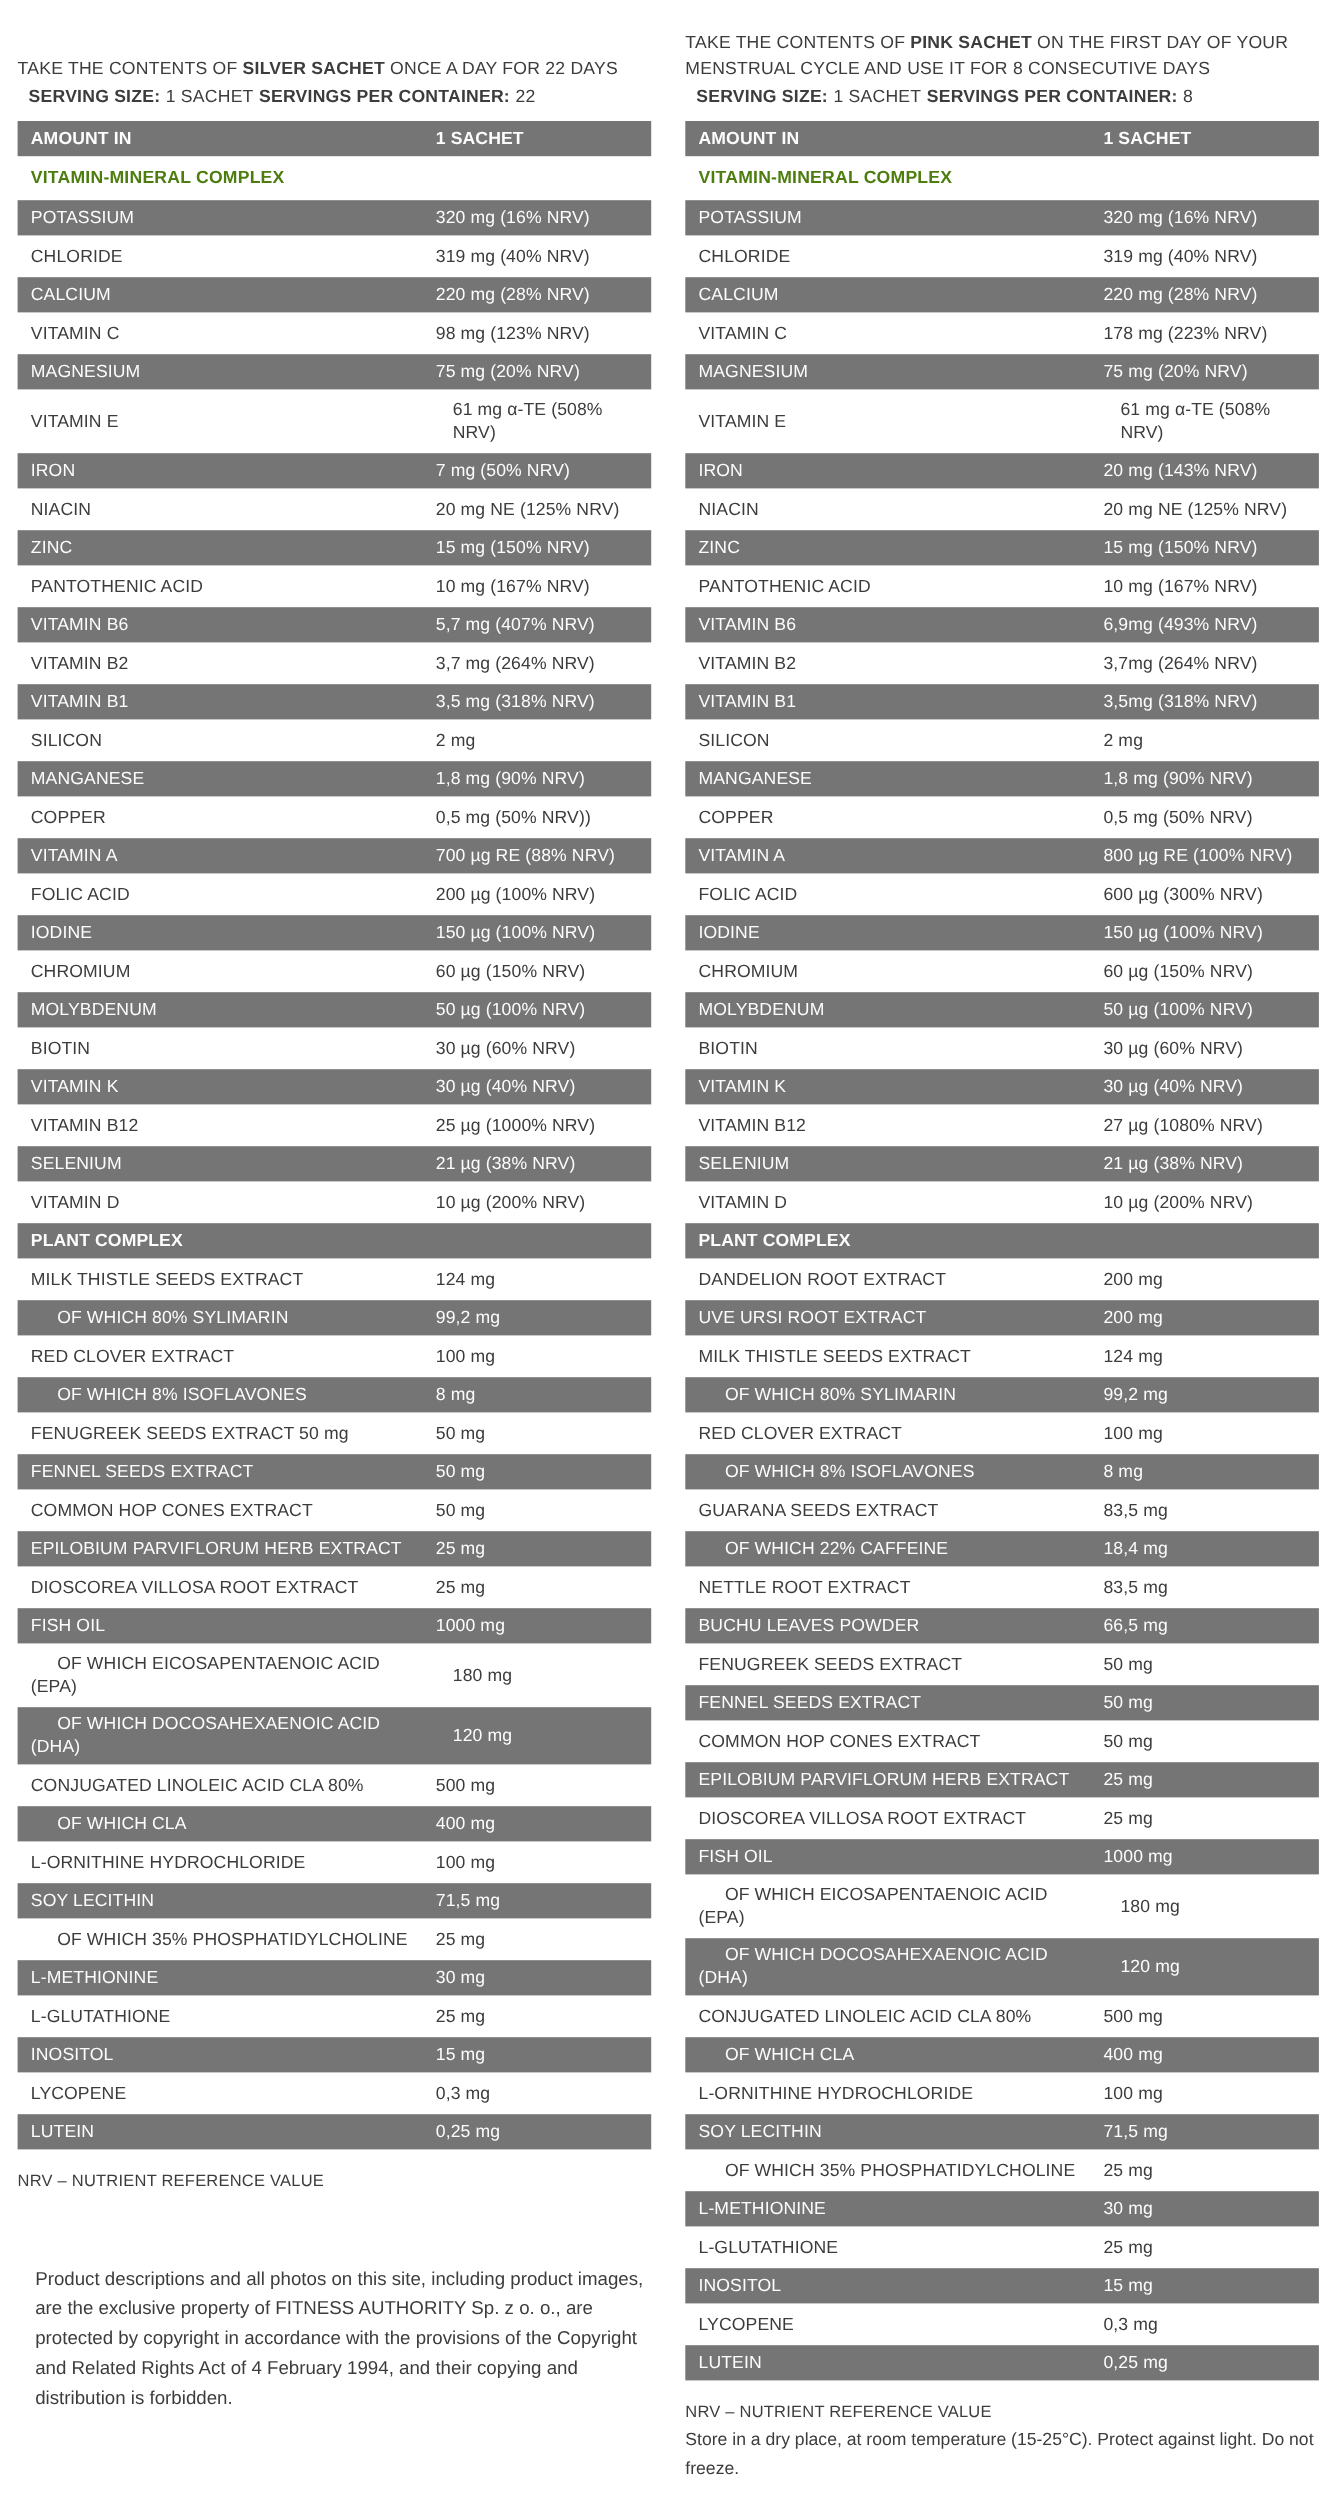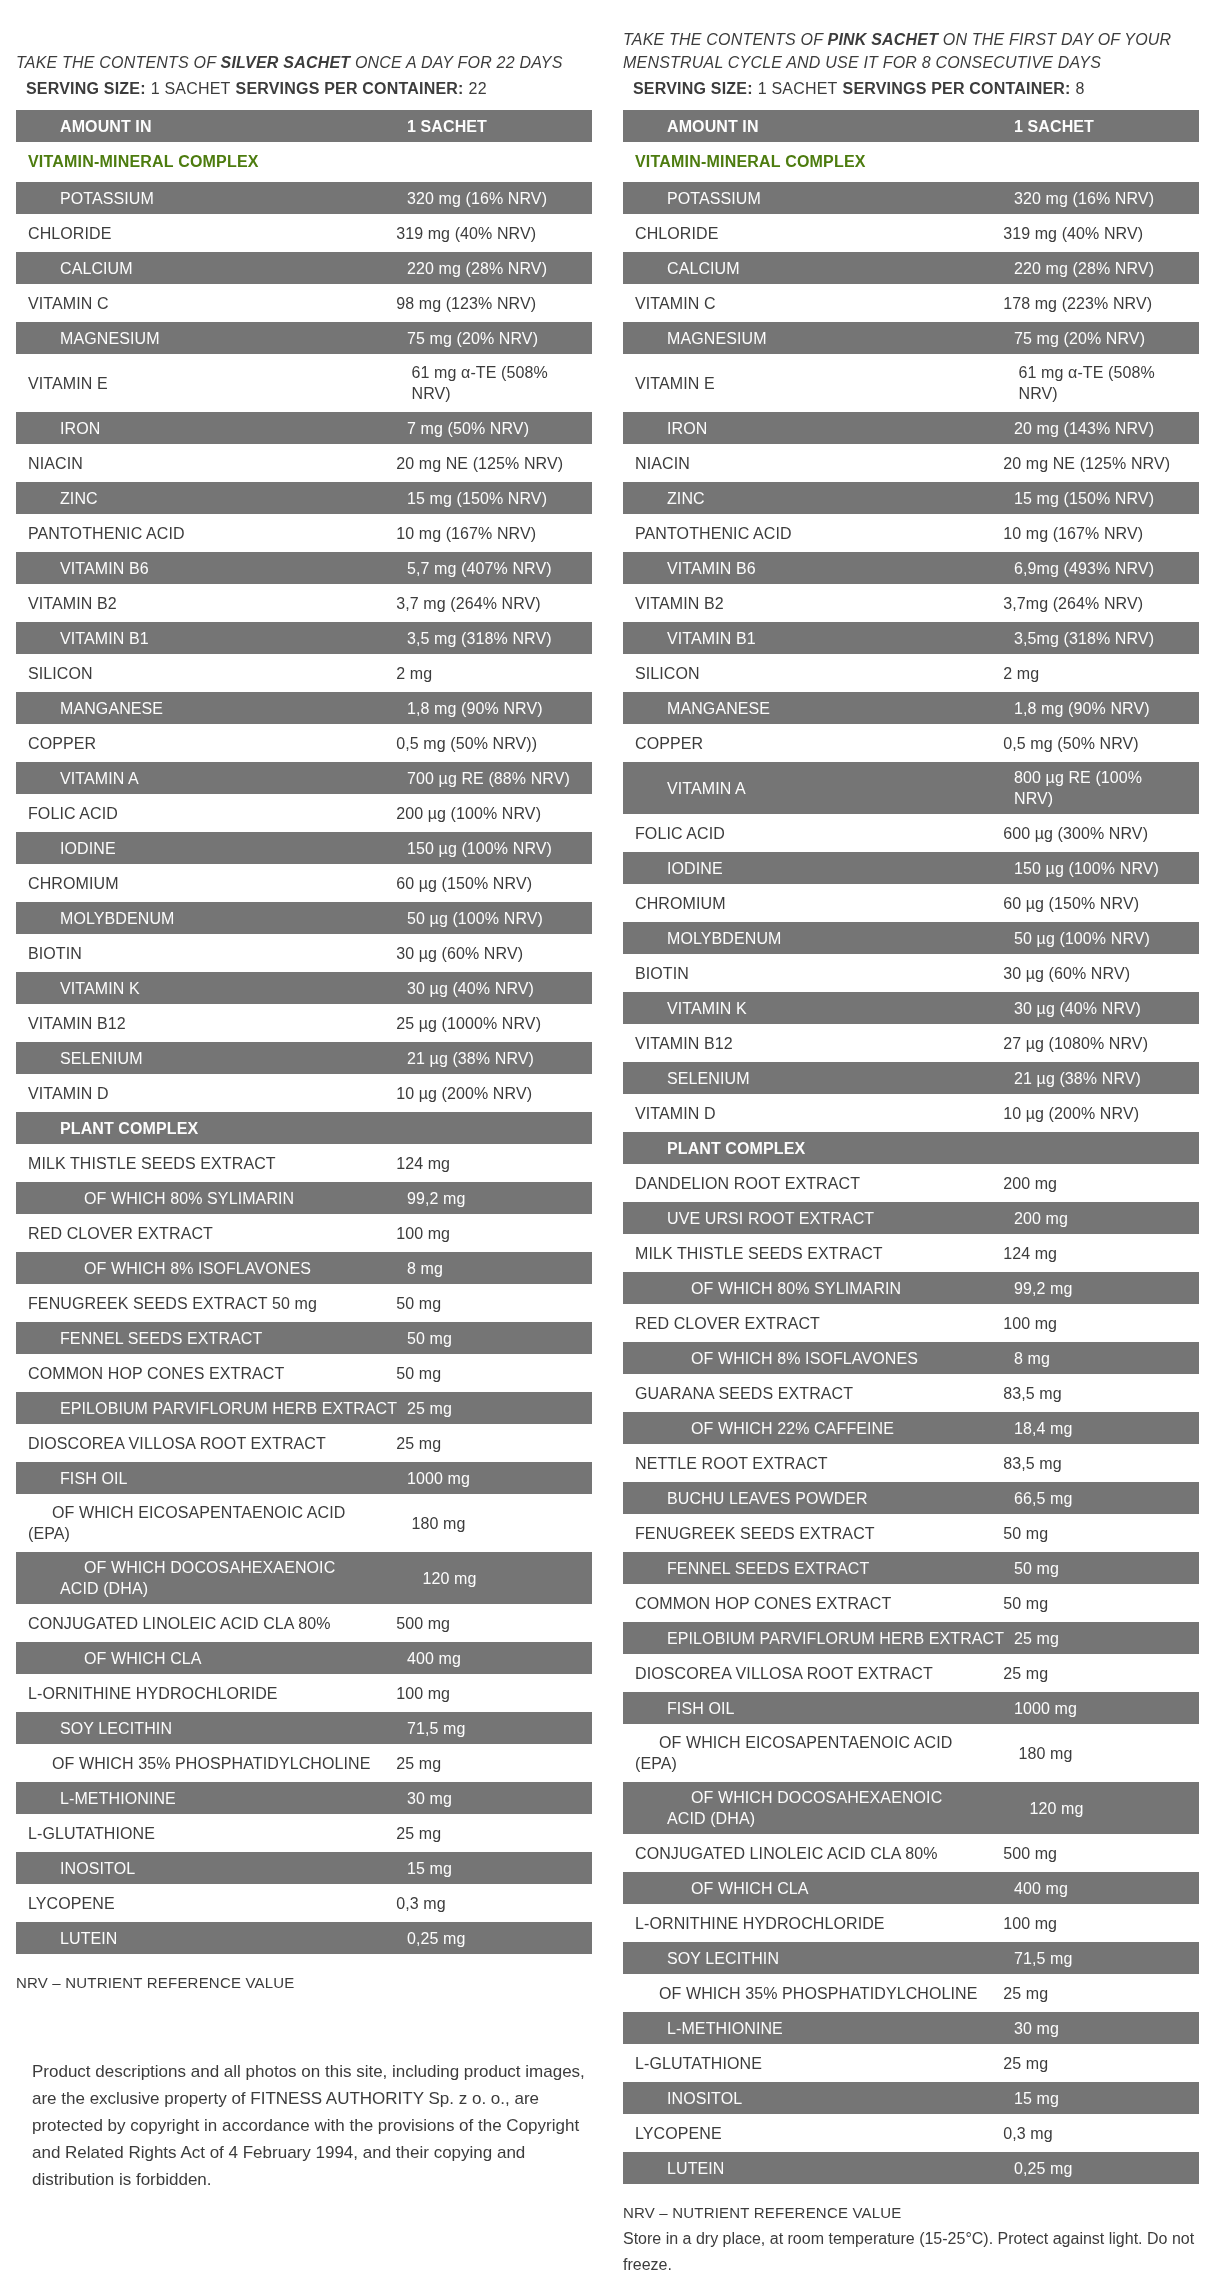--- a/index.html
+++ b/index.html
@@ -10,38 +10,38 @@
     font-family:"Liberation Sans", sans-serif;
     color:var(--text_dark,#3c3c3c);
     box-sizing:border-box;
   }
   .page{display:flex;padding:0 15px 40px 16px;box-sizing:border-box;}
   .col{width:576px;flex:0 0 576px;}
   .col.left{margin-right:31px;}
 
   .intro{
     height:80px;margin:0;display:flex;align-items:flex-end;
-    font-size:16px;line-height:23px;letter-spacing:.2px;font-style:italic;
+    font-size:16px;line-height:23px;letter-spacing:.2px;
   }
   .intro p{margin:0;padding-bottom:6px;}
   .intro b{font-weight:bold;}
 
   .serving{
     height:30px;margin:0;display:flex;align-items:flex-start;
     padding-left:10px;font-size:16px;letter-spacing:.2px;white-space:nowrap;
   }
   .serving span{margin-right:5px;}
   .serving .b{font-weight:bold;}
 
   .row{
     display:flex;align-items:center;
     min-height:32px;margin-bottom:3px;
     font-size:16px;line-height:21px;letter-spacing:.1px;
   }
-  .row.gray{background:var(--row_gray,#757575);color:var(--text_light,#fdfdfd);padding-left:32px;}
+  .row.gray{background:var(--row_gray,#757575);color:var(--text_light,#fdfdfd);}
   .row.tall{min-height:52px;gap:47px;}
   .cell{box-sizing:border-box;}
   .cell.label{width:66%;padding:5px 8px 5px 12px;}
   .cell.value{width:34%;padding:5px 20px 5px 0;}
   .row.indent .cell.label{text-indent:24px;}
   .thead .cell{font-weight:bold;}
   .row.head .cell.label{font-weight:bold;width:100%;}
 
   .section-title{
     min-height:34px;margin-bottom:3px;display:flex;align-items:center;

